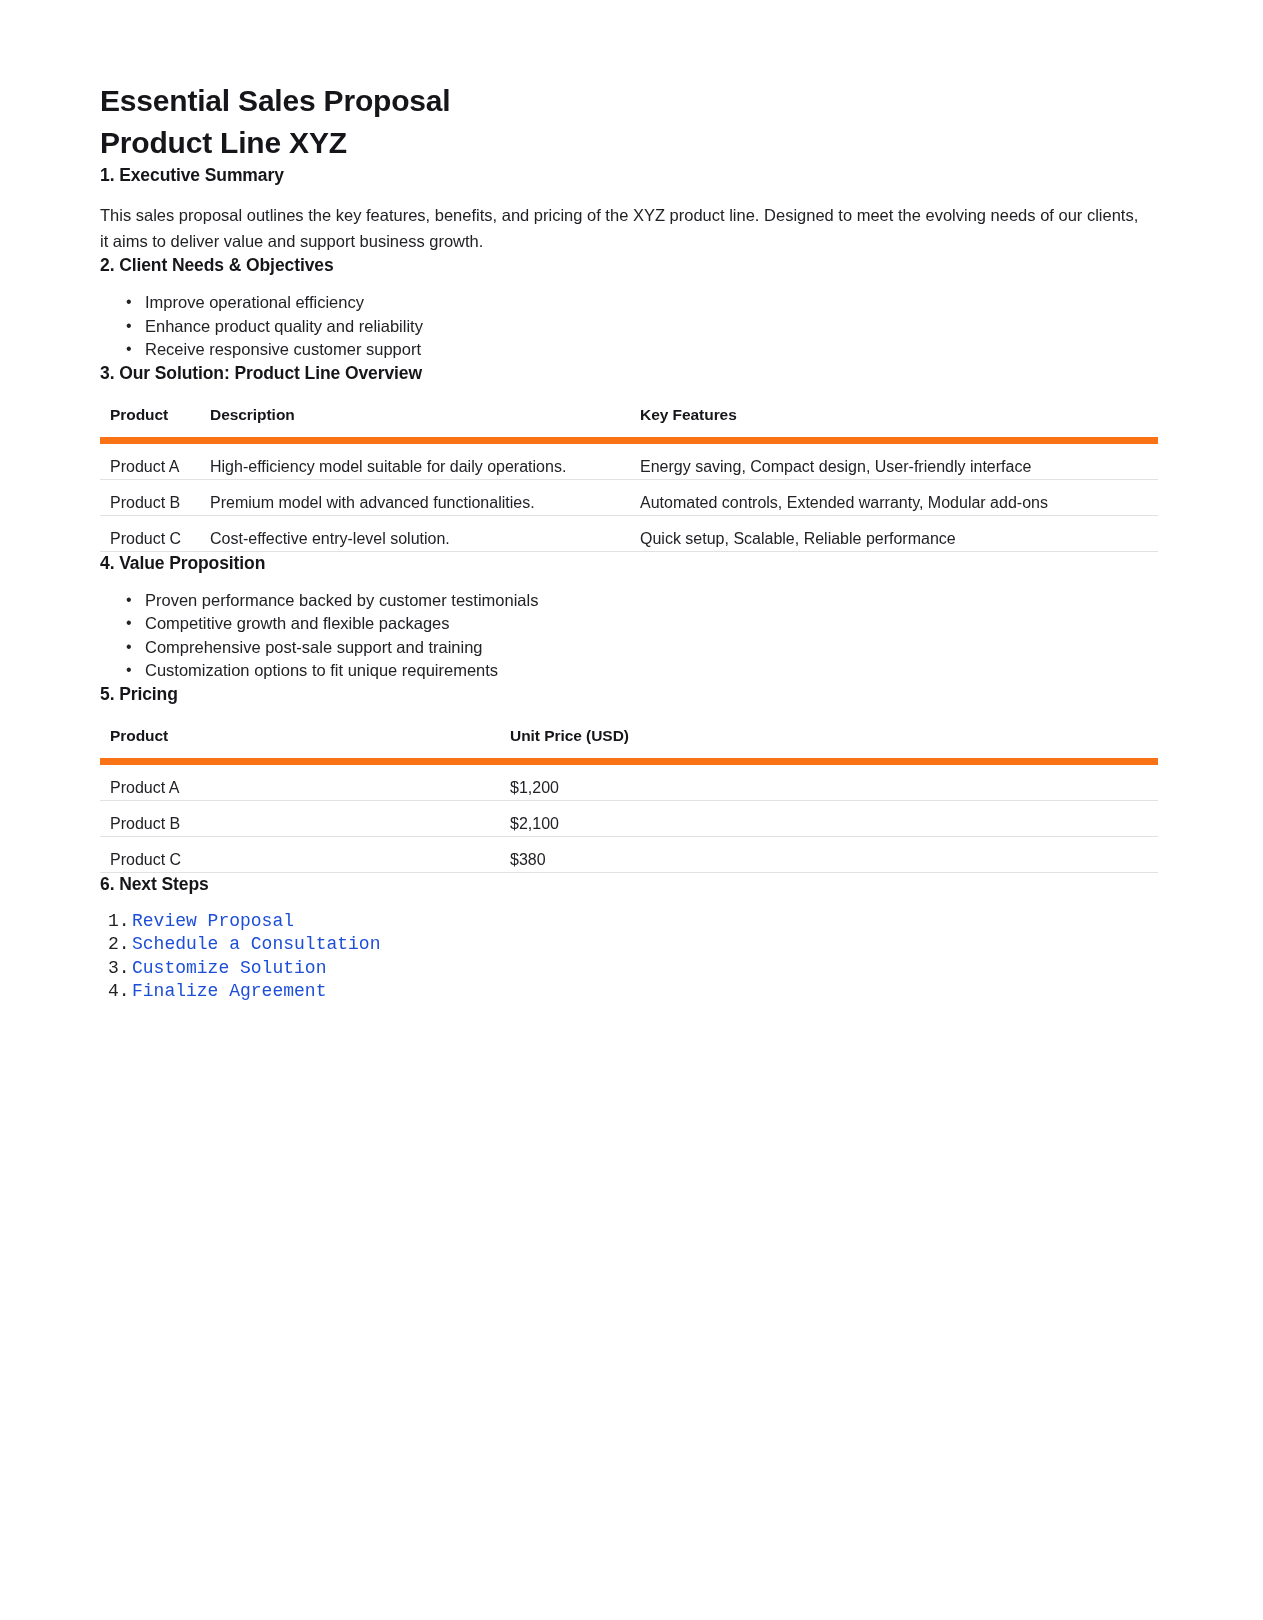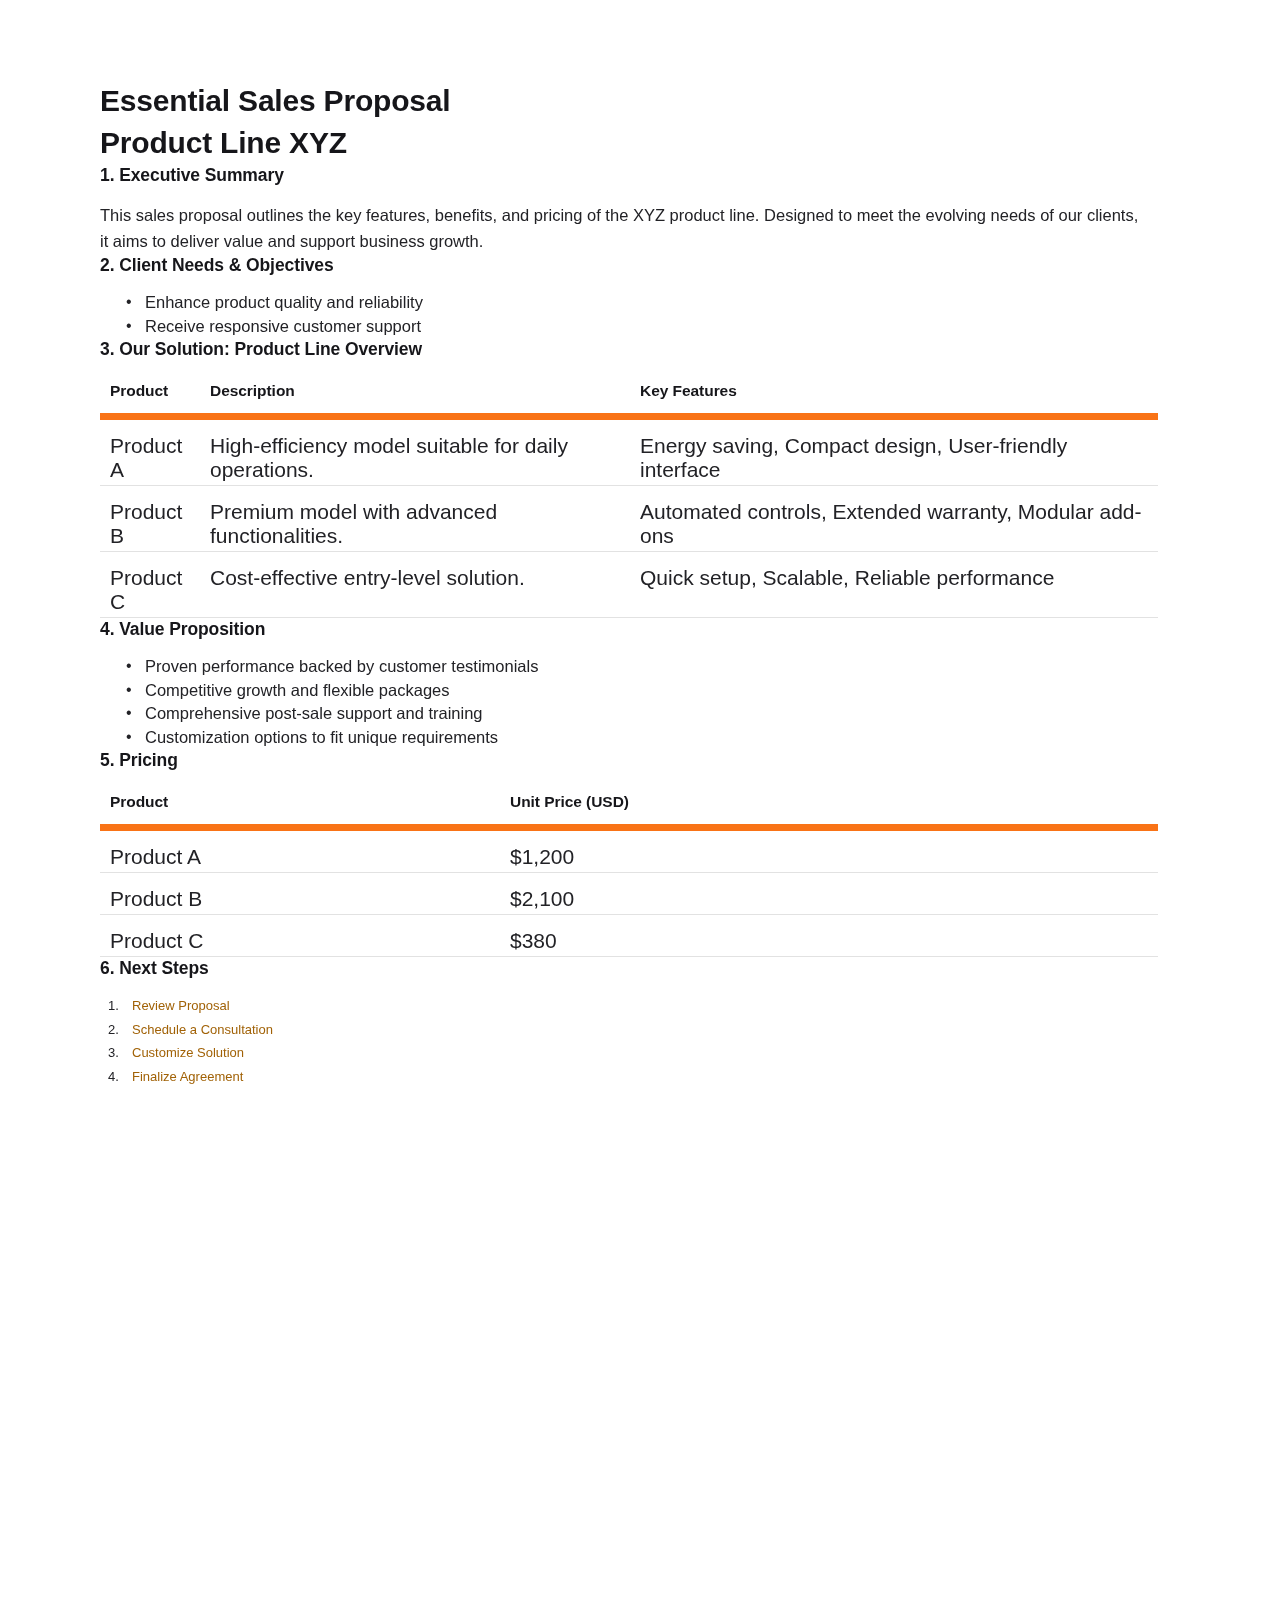--- a/index.html
+++ b/index.html
@@ -87,26 +87,27 @@
     color: #222226;
   }
   
   ol.numbers {
     margin: 15px 0 0 0;
     padding-left: 30px;
     list-style: none;
     counter-reset: step;
   }
   ol.numbers li {
-    font-size: 13px;
+    font-size: 18px;
     line-height: 23.5px;
-    color: #a16207;
+    color: #1d4ed8;
     position: relative;
     counter-increment: step;
     padding-left: 2px;
+    font-family: Liberation Mono, monospace;
   }
   ol.numbers li::before {
     content: counter(step) ".";
     position: absolute;
     left: -22px;
     top: 0;
     color: #222226;
   }
   
   table.doc-table {
@@ -118,21 +119,21 @@
   table.doc-table th {
     font-size: 15.5px;
     font-weight: bold;
     text-align: left;
     color: #16161a;
     padding: 0 10px 13px 10px;
     border-bottom: 7px solid #f97316;
     letter-spacing: -0.05px;
   }
   table.doc-table td {
-    font-size: 21px;
+    font-size: 16px;
     color: #222226;
     text-align: left;
     padding: 14px 10px 3px 10px;
     border-bottom: 1px solid #e2e2e2;
     vertical-align: top;
   }
   
   .t-overview col.c1 { width: 100px; }
   .t-overview col.c2 { width: 430px; }
   .t-overview col.c3 { width: 528px; }
@@ -159,20 +160,21 @@
     <div class="doc-title">
       <span class="line">Essential Sales Proposal</span>
       <span class="line">Product Line XYZ</span>
     </div>
 
     <h2 class="section-heading sec-1">1. Executive Summary</h2>
     <p class="body-text">This sales proposal outlines the key features, benefits, and pricing of the XYZ product line. Designed to meet the evolving needs of our clients, it aims to deliver value and support business growth.</p>
 
     <h2 class="section-heading sec-2">2. Client Needs &amp; Objectives</h2>
     <ul class="bullets">
+      <li>Improve operational efficiency</li>
       <li>Enhance product quality and reliability</li>
       <li>Receive responsive customer support</li>
     </ul>
 
     <h2 class="section-heading sec-3">3. Our Solution: Product Line Overview</h2>
     <table class="doc-table t-overview">
       <colgroup>
         <col class="c1">
           <col class="c2">
           <col class="c3">

